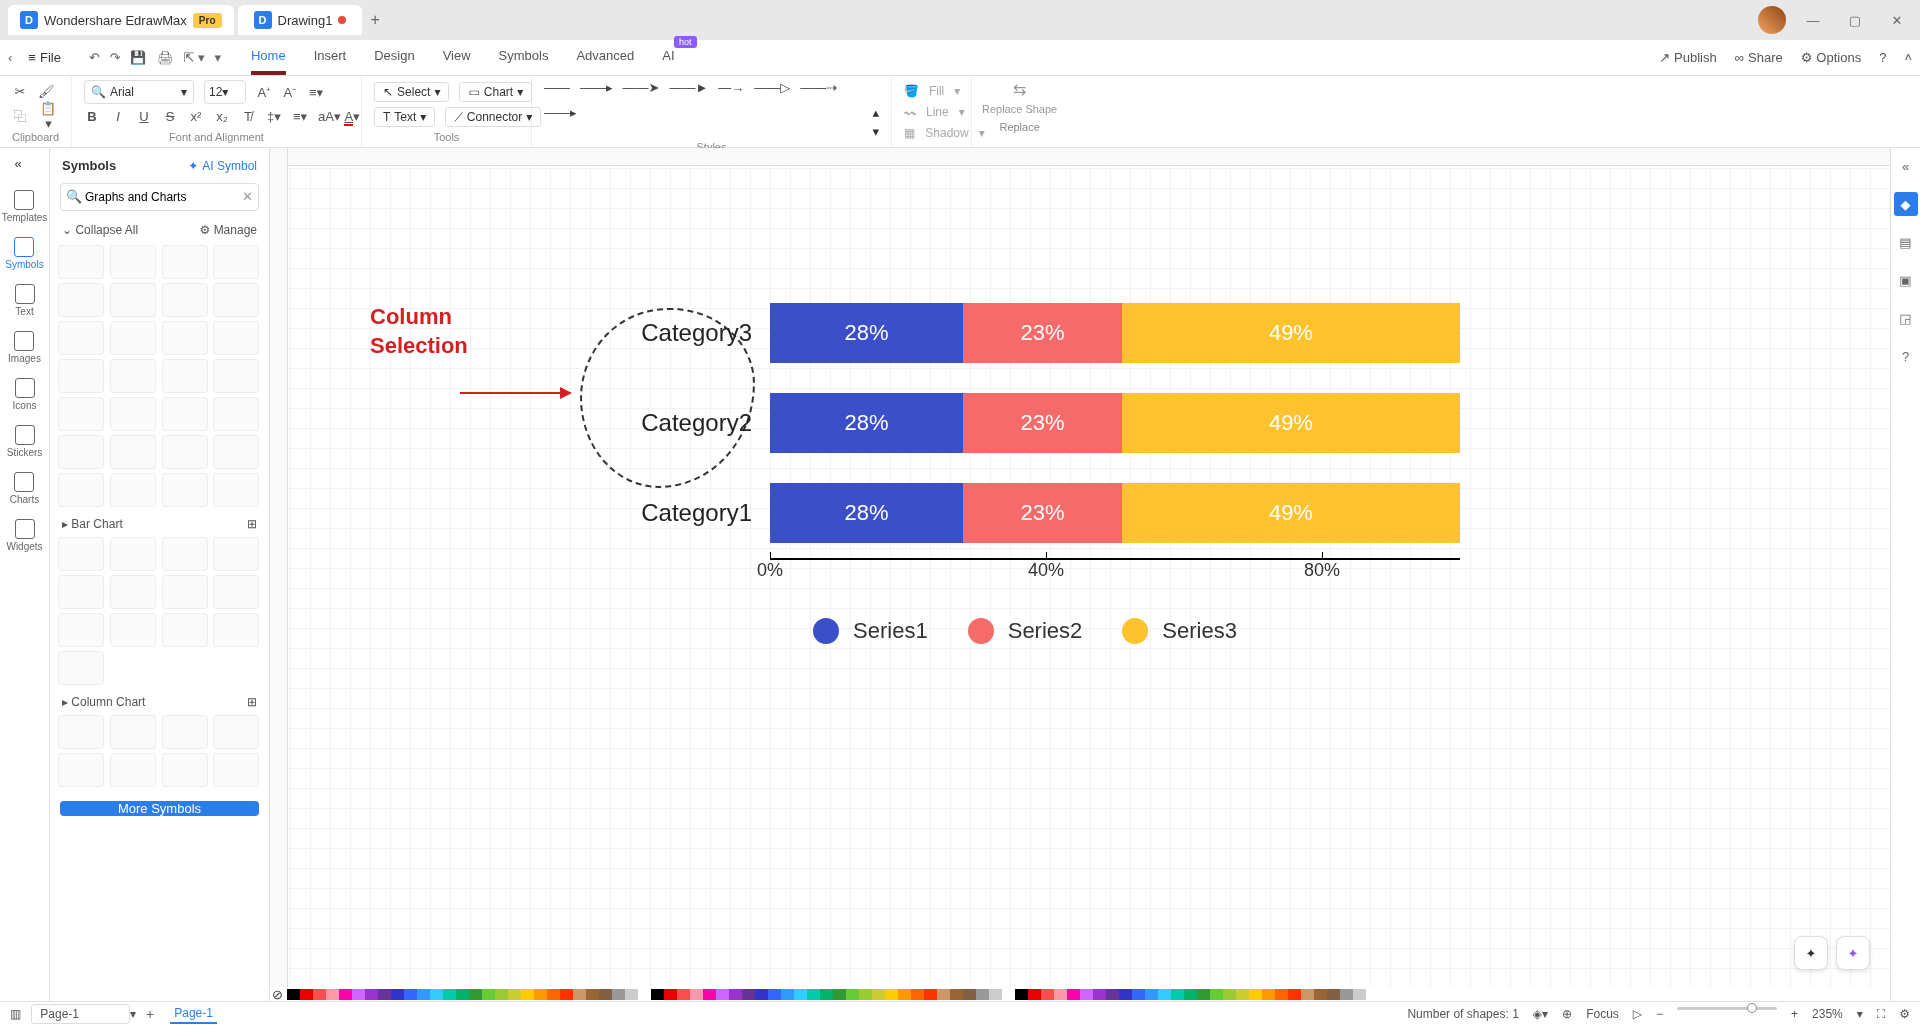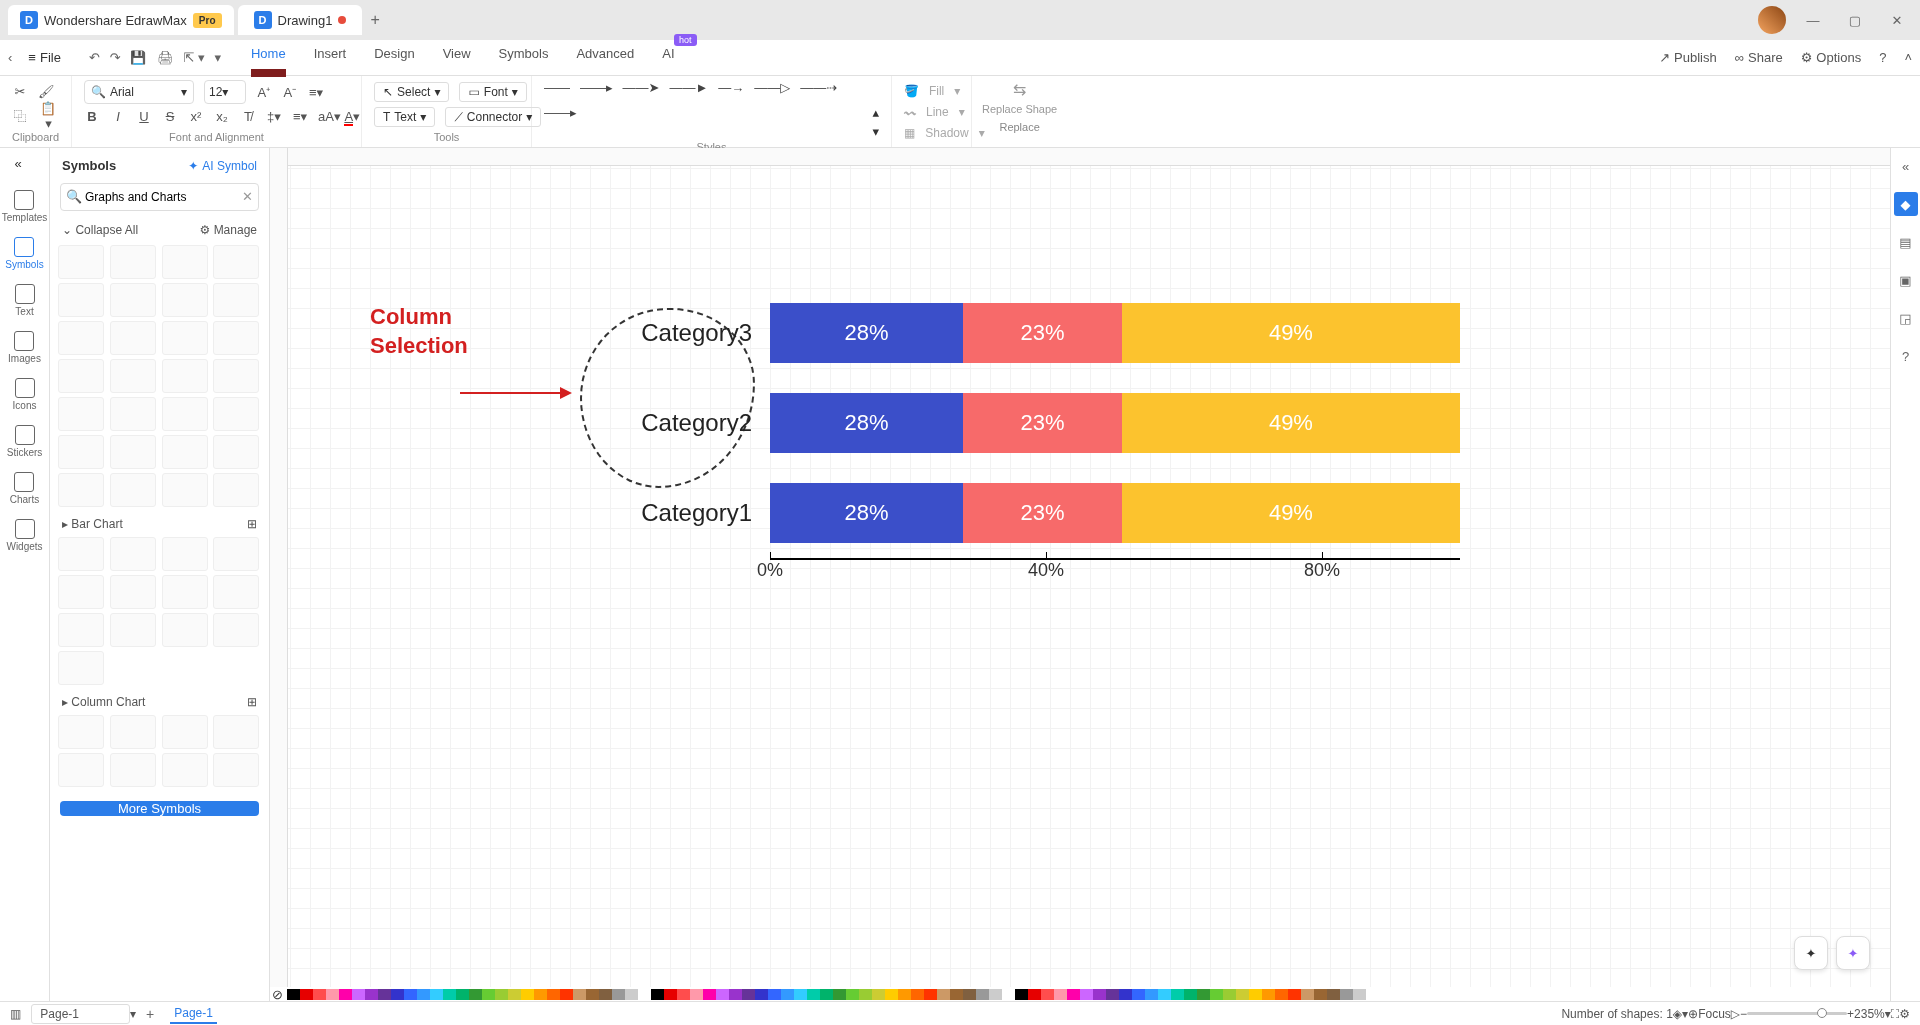--- a/index.html
+++ b/index.html
@@ -18,21 +18,21 @@
 .win-ctrl { width: 30px; height: 24px; display: flex; align-items: center; justify-content: center; color: #666; }
 
 
 .menubar { height: 36px; background: #fff; border-bottom: 1px solid #e0e0e0; display: flex; align-items: center; padding: 0 8px; }
 .menu-left { display: flex; align-items: center; gap: 16px; }
 .nav-btn { color: #666; cursor: pointer; }
 .file-menu { display: flex; align-items: center; gap: 4px; color: #333; }
 .qa-btns { display: flex; gap: 10px; margin-left: 12px; color: #666; }
 .menu-tabs { display: flex; gap: 28px; margin-left: 30px; }
 .menu-tab { padding: 8px 0; color: #555; cursor: pointer; position: relative; }
-.menu-tab.active { color: #2b7de9; border-bottom: 8px solid #7f1d1d; }
+.menu-tab.active { color: #2b7de9; border-bottom: 4px solid #7f1d1d; }
 .hot-badge { position: absolute; top: -4px; right: -22px; background: #8b5cf6; color: #fff; font-size: 9px; padding: 1px 5px; border-radius: 3px; }
 .menu-right { margin-left: auto; display: flex; gap: 18px; align-items: center; color: #555; }
 .menu-r-item { display: flex; align-items: center; gap: 4px; }
 
 
 .ribbon { height: 72px; background: #fff; border-bottom: 1px solid #e0e0e0; display: flex; }
 .rib-group { display: flex; flex-direction: column; padding: 4px 12px; border-right: 1px solid #eee; }
 .rib-row { display: flex; gap: 10px; align-items: center; height: 26px; }
 .rib-label { font-size: 11px; color: #888; text-align: center; margin-top: 2px; }
 .font-name { width: 110px; height: 24px; border: 1px solid #ddd; border-radius: 4px; padding: 0 6px; display: flex; align-items: center; gap: 4px; font-size: 12px; }
@@ -94,21 +94,21 @@
 
 
 .color-strip { position: absolute; left: 270px; right: 30px; bottom: 24px; height: 14px; display: flex; align-items: center; background: #fff; padding: 0 2px; }
 .cstrip-cell { width: 13px; height: 11px; }
 
 
 .statusbar { position: absolute; bottom: 0; left: 0; right: 0; height: 24px; background: #fff; border-top: 1px solid #e0e0e0; display: flex; align-items: center; padding: 0 10px; font-size: 12px; color: #555; }
 .page-dd { margin-left: 10px; padding: 2px 50px 2px 8px; border: 1px solid #ddd; border-radius: 3px; }
 .add-page { margin-left: 10px; color: #666; font-size: 14px; }
 .page-tab { margin-left: 16px; color: #2b7de9; border-bottom: 2px solid #2b7de9; padding: 2px 4px; }
-.status-right { margin-left: auto; display: flex; align-items: center; }
+.status-right { margin-left: auto; display: flex; gap: 14px; align-items: flex-start; }
 .zoom-slider { width: 100px; height: 3px; background: #ccc; position: relative; border-radius: 2px; }
 .zoom-thumb { position: absolute; right: 20px; top: -4px; width: 10px; height: 10px; background: #fff; border: 1px solid #888; border-radius: 50%; }
 
 .fab-ai { position: absolute; right: 50px; bottom: 55px; display: flex; gap: 8px; }
 .fab-btn { width: 34px; height: 34px; background: #fff; border: 1px solid #ddd; border-radius: 8px; display: flex; align-items: center; justify-content: center; box-shadow: 0 2px 4px rgba(0,0,0,0.1); }
 </style>
 </head>
 <body>
 
 <div class="titlebar">
@@ -193,21 +193,21 @@
       <span class="rib-btn">‡▾</span>
       <span class="rib-btn">≡▾</span>
       <span class="rib-btn">aA▾</span>
       <span class="rib-btn"><u style="border-bottom:2px solid red">A</u>▾</span>
     </div>
     <div class="rib-label">Font and Alignment</div>
   </div>
   <div class="rib-group" style="width:170px">
     <div class="rib-row">
       <div class="shape-dd">↖ <span>Select</span> ▾</div>
-      <div class="shape-dd">▭ <span>Font</span> ▾</div>
+      <div class="shape-dd">▭ <span>Chart</span> ▾</div>
     </div>
     <div class="rib-row">
       <div class="shape-dd">T <span>Text</span> ▾</div>
       <div class="shape-dd">⟋ <span>Connector</span> ▾</div>
     </div>
     <div class="rib-label">Tools</div>
   </div>
   <div class="rib-group" style="width:360px">
     <div class="arrow-strip">
       <span class="arrow-style">——</span>
@@ -390,20 +390,34 @@
             <div class="seg seg2" style="width: 23%; background: rgb(247, 106, 106);">23%</div>
             <div class="seg seg3" style="width: 49%; background: rgb(252, 195, 46);">49%</div>
           </div>
         </div>
       </div>
     <div class="axis">
       <span class="tick" style="left:0%">0%</span>
       <span class="tick" style="left:40%">40%</span>
       <span class="tick" style="left:80%">80%</span>
     </div>
+    <div class="legend" id="chart-legend">
+        <div class="leg-item">
+          <div class="leg-dot" style="background: rgb(59, 79, 201);"></div>
+          <span>Series1</span>
+        </div>
+        <div class="leg-item">
+          <div class="leg-dot" style="background: rgb(247, 106, 106);"></div>
+          <span>Series2</span>
+        </div>
+        <div class="leg-item">
+          <div class="leg-dot" style="background: rgb(252, 195, 46);"></div>
+          <span>Series3</span>
+        </div>
+      </div>
   </div>
 </div>
 
 <div class="right-rail">
   <span class="right-item">«</span>
   <span class="right-item active">◆</span>
   <span class="right-item">▤</span>
   <span class="right-item">▣</span>
   <span class="right-item">◲</span>
   <span class="right-item">?</span>

